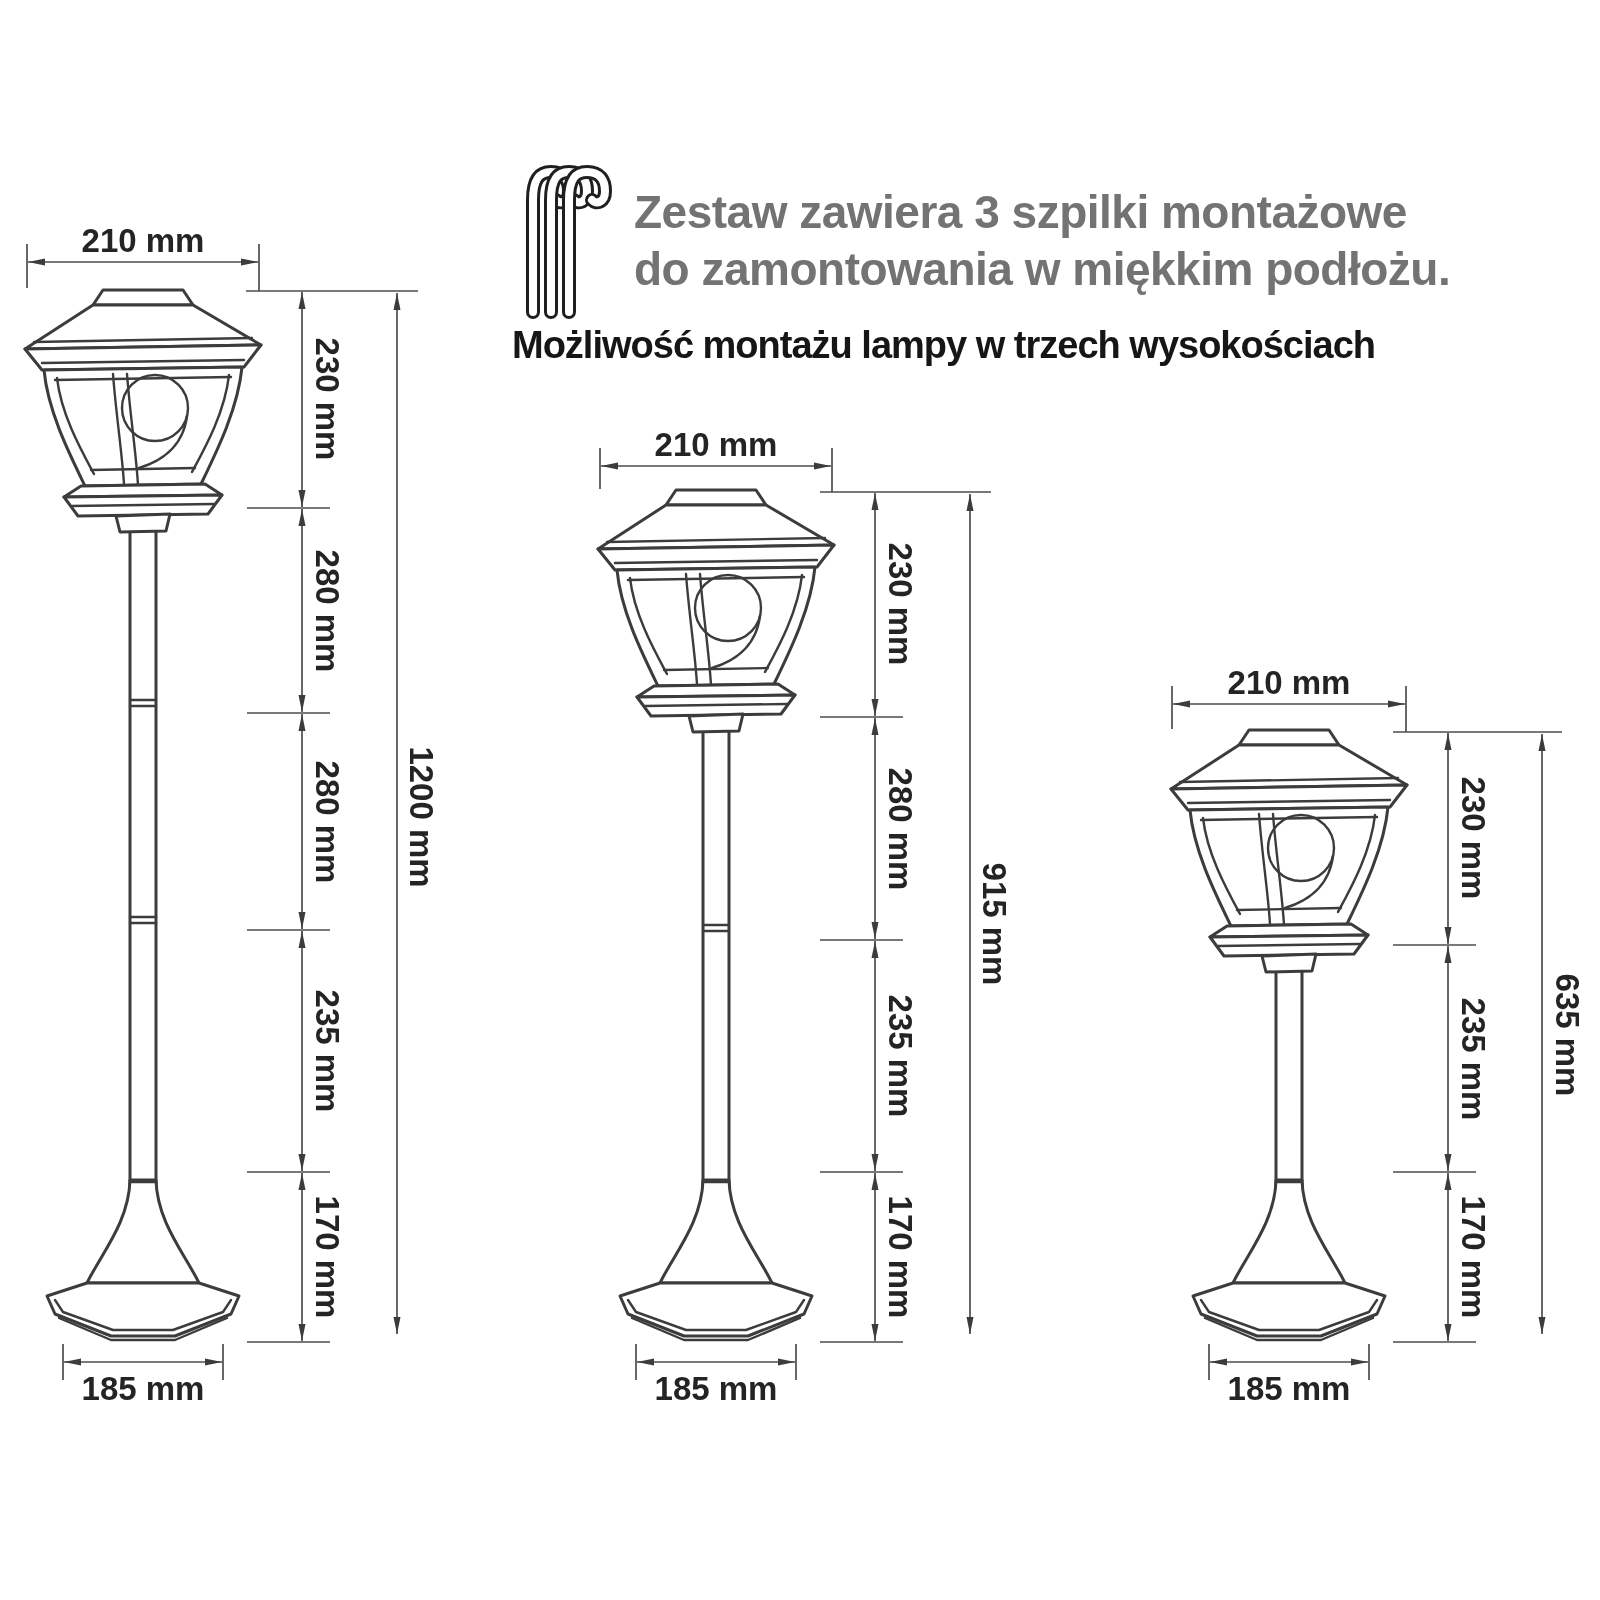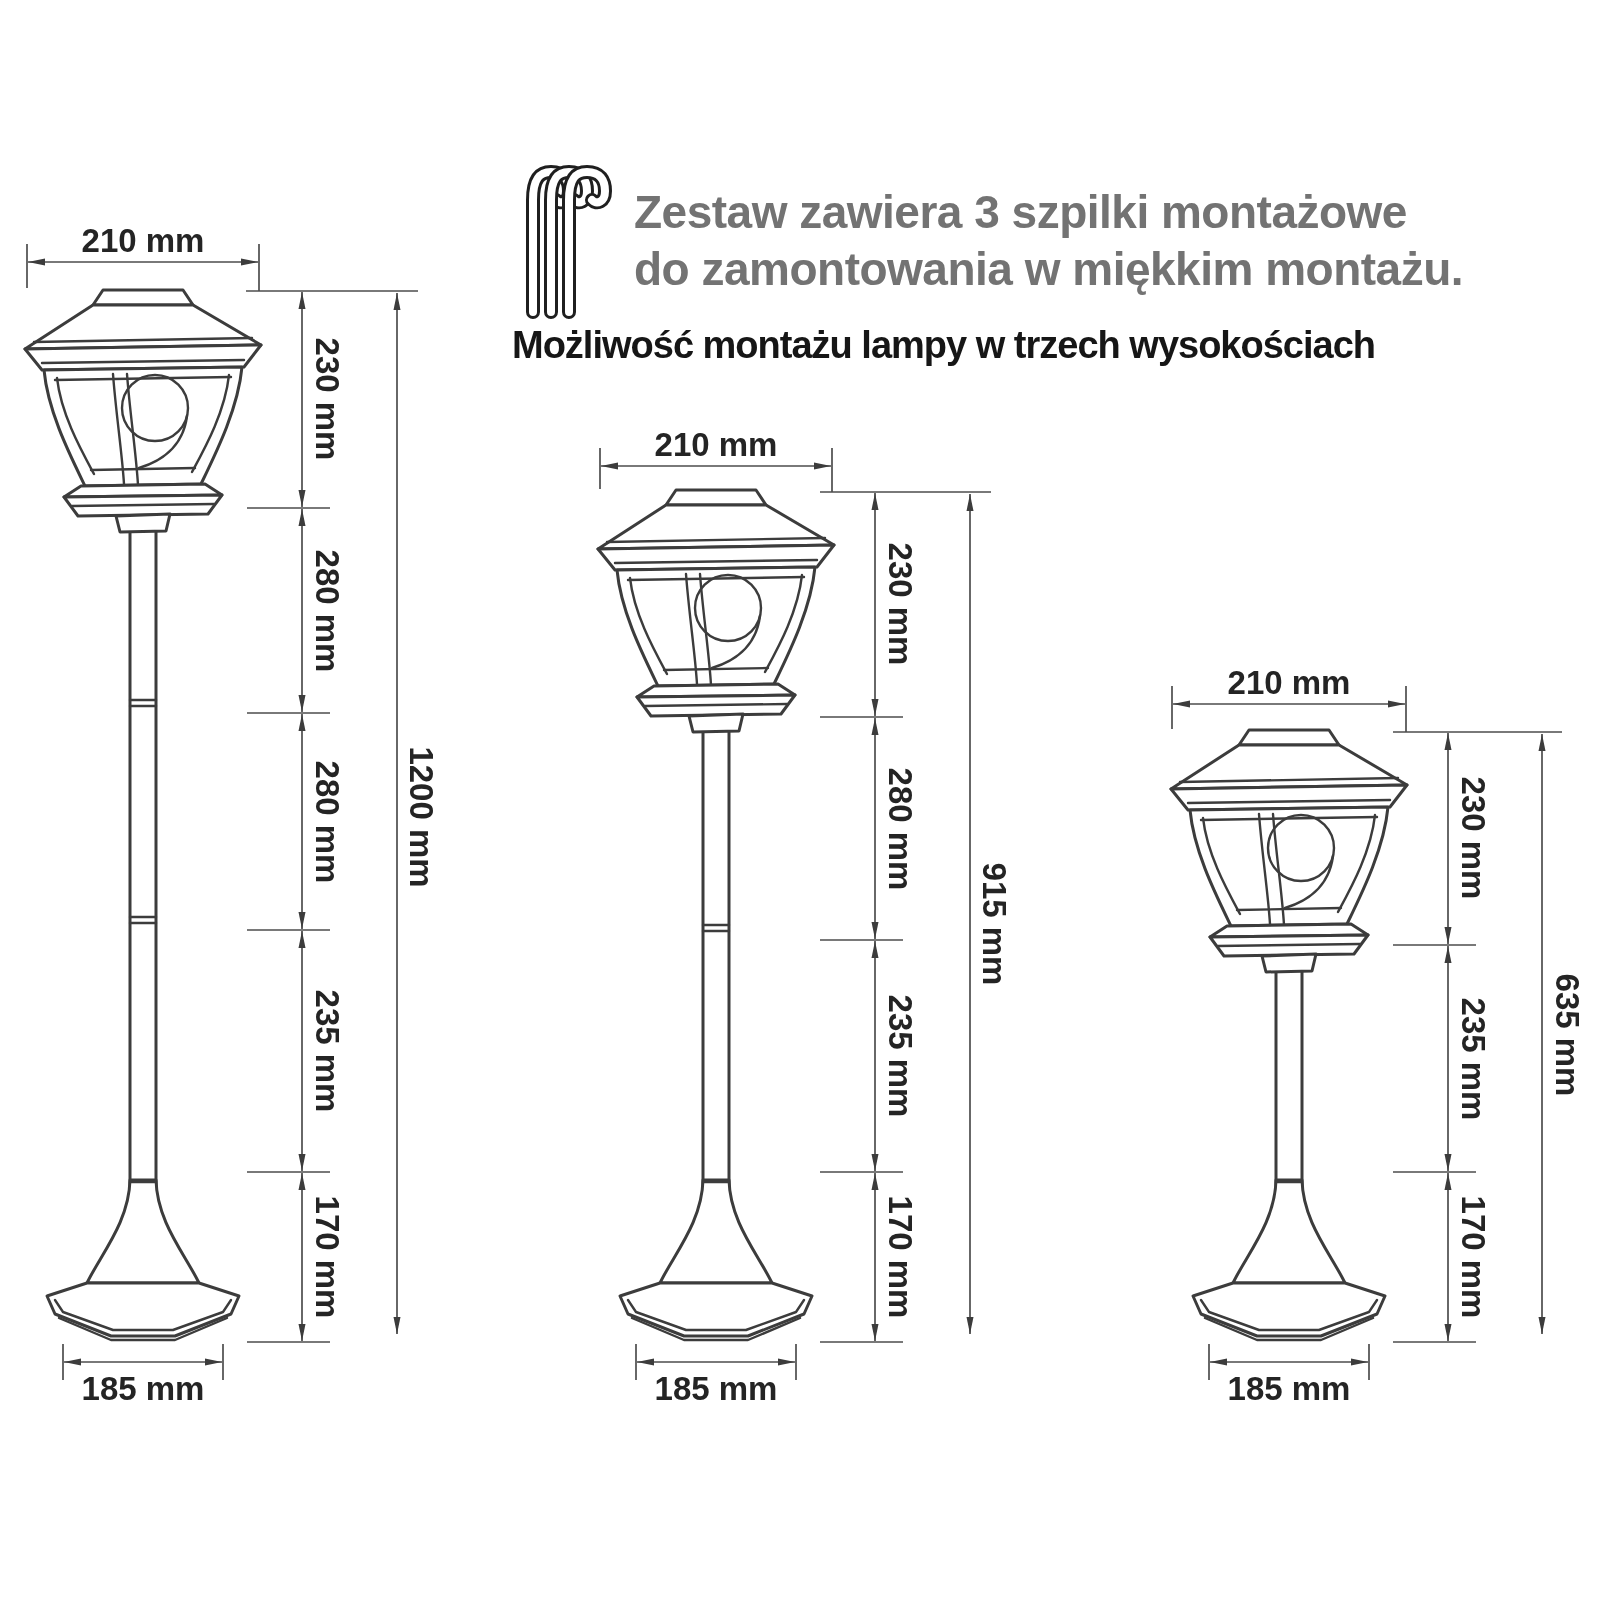--- a/index.html
+++ b/index.html
@@ -29,21 +29,21 @@
   .pin-black{fill:none;stroke:#1f1f1f;stroke-width:14;stroke-linecap:round;stroke-linejoin:round;}
   .pin-white{fill:none;stroke:#ffffff;stroke-width:8;stroke-linecap:round;stroke-linejoin:round;}
 </style>
 </head>
 <body>
 
 <div id="canvas">
 
   <div class="hdr-note">
     <div>Zestaw zawiera 3 szpilki montażowe</div>
-    <div>do zamontowania w miękkim montażu.</div>
+    <div>do zamontowania w miękkim podłożu.</div>
   </div>
   <div class="hdr-sub">Możliwość montażu lampy w trzech wysokościach</div>
 
   <svg class="art" style="left:512px;top:162px" width="116" height="160" viewBox="0 0 100 160">
     <g>
       <path class="pin-black" d="M13,150 L13,38 C13,16 20,10 31,10 C44,10 49,18 49,29 C49,40 41,43 36,38"></path>
       <path class="pin-white" d="M13,150 L13,38 C13,16 20,10 31,10 C44,10 49,18 49,29 C49,40 41,43 36,38"></path>
     </g>
     <g>
       <path class="pin-black" d="M31,150 L31,38 C31,16 38,10 49,10 C62,10 67,18 67,29 C67,40 59,43 54,38"></path>

